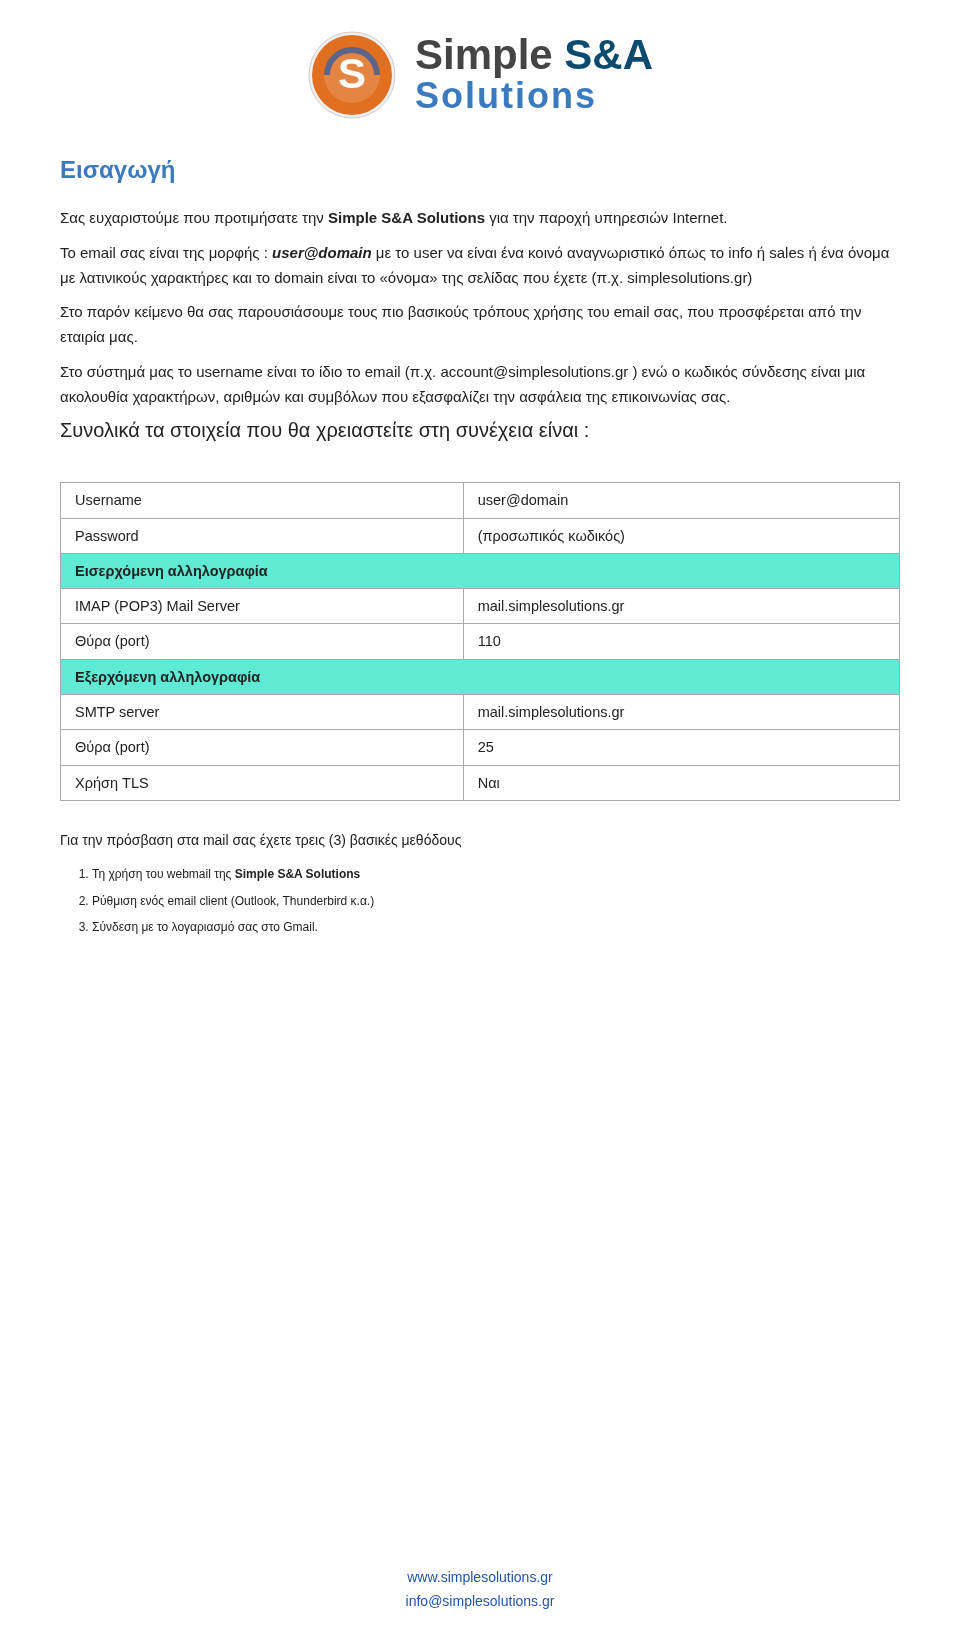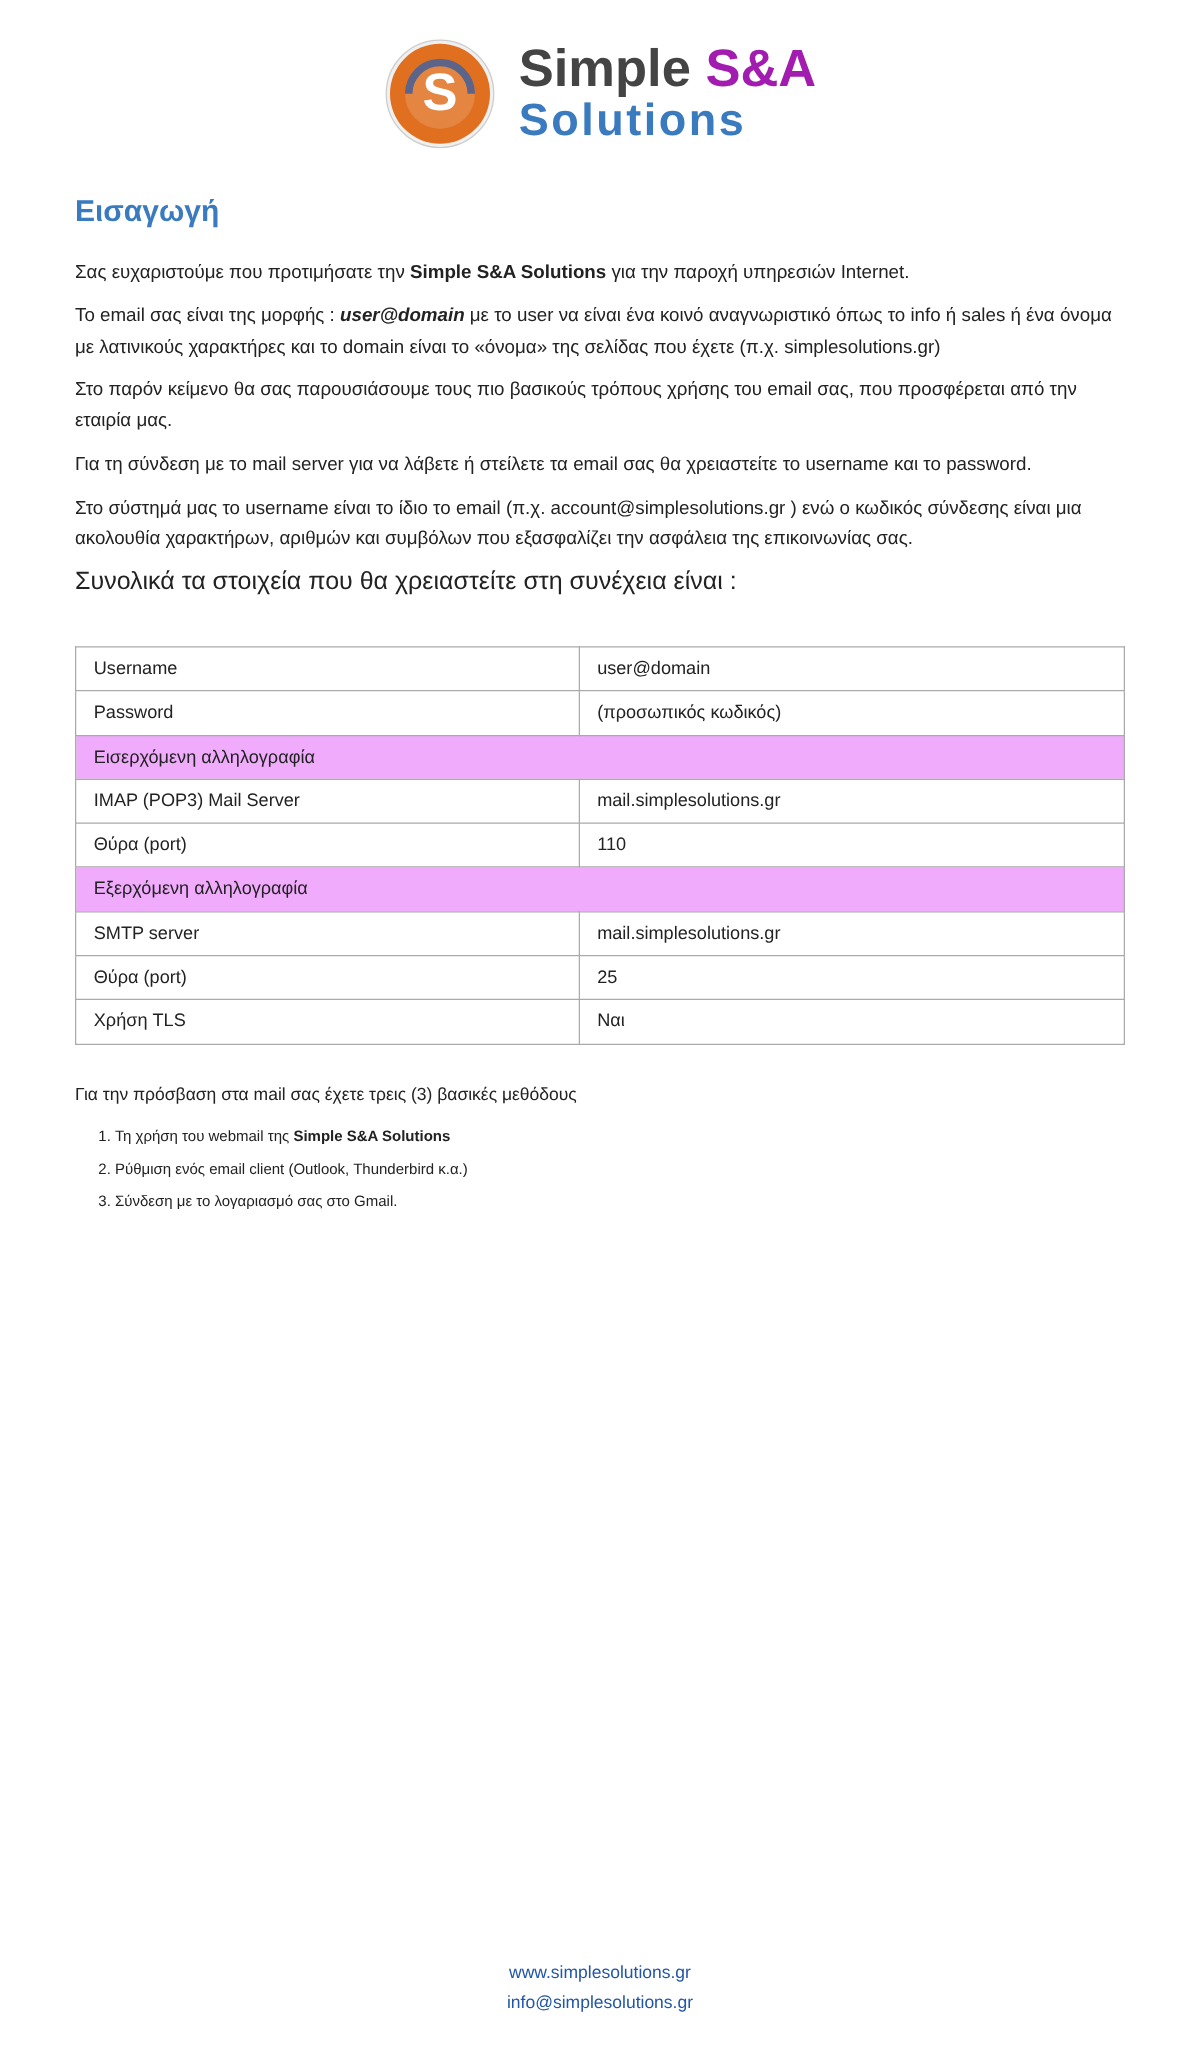--- a/index.html
+++ b/index.html
@@ -34,21 +34,21 @@
     }
 
     .logo-simple {
       font-size: 42px;
       font-weight: bold;
       color: #444;
       line-height: 1;
     }
 
     .logo-simple span.sa {
-      color: #a21caf;
+      color: #0c4a6e;
     }
 
     .logo-solutions {
       font-size: 36px;
       font-weight: bold;
       color: #3a7abf;
       letter-spacing: 2px;
       line-height: 1.1;
     }
 
@@ -85,22 +85,22 @@
       font-size: 14.5px;
       line-height: 1.4;
     }
 
     .info-table td:first-child {
       width: 48%;
       font-weight: normal;
     }
 
     .info-table td.section-header {
-      font-weight: normal;
-      background: #f0abfc;
+      font-weight: bold;
+      background: #5eead4;
       color: #222;
     }
 
     
     .methods-title {
       margin-bottom: 14px;
       font-size: 14px;
       line-height: 1.6;
     }
 
@@ -161,21 +161,20 @@
 <h1 class="page-title">Εισαγωγή</h1>
 
 <div class="intro-block">
   <p>
     <span>Σας ευχαριστούμε που προτιμήσατε την </span><span class="bold">Simple S&amp;A Solutions</span><span> για την παροχή υπηρεσιών Internet.</span>
   </p>
   <p>
     <span>To email σας είναι της μορφής : </span><span class="bold italic">user@domain</span><span> με το user να είναι ένα κοινό αναγνωριστικό όπως το info ή sales ή ένα όνομα με λατινικούς χαρακτήρες  και το domain είναι το «όνομα» της σελίδας που έχετε (π.χ. simplesolutions.gr)</span>
   </p>
   <p>Στο παρόν κείμενο θα σας παρουσιάσουμε τους πιο βασικούς τρόπους χρήσης του email σας, που προσφέρεται από την εταιρία μας.</p>
-  <p>Για τη σύνδεση με το mail server για να λάβετε ή στείλετε τα email σας θα χρειαστείτε το username και το password.</p>
   <p>Στο σύστημά μας το username είναι το ίδιο το email (π.χ. account@simplesolutions.gr ) ενώ ο κωδικός σύνδεσης είναι μια ακολουθία χαρακτήρων, αριθμών και συμβόλων που εξασφαλίζει την ασφάλεια της επικοινωνίας σας.</p>
 </div>
 
 <p style="margin-bottom: 6px; font-size:20px;">Συνολικά τα στοιχεία που θα χρειαστείτε στη συνέχεια είναι :</p>
 
 <table class="info-table">
   <tbody id="table-body">
   <tr>
         <td>Username</td>
         <td>user@domain</td>

